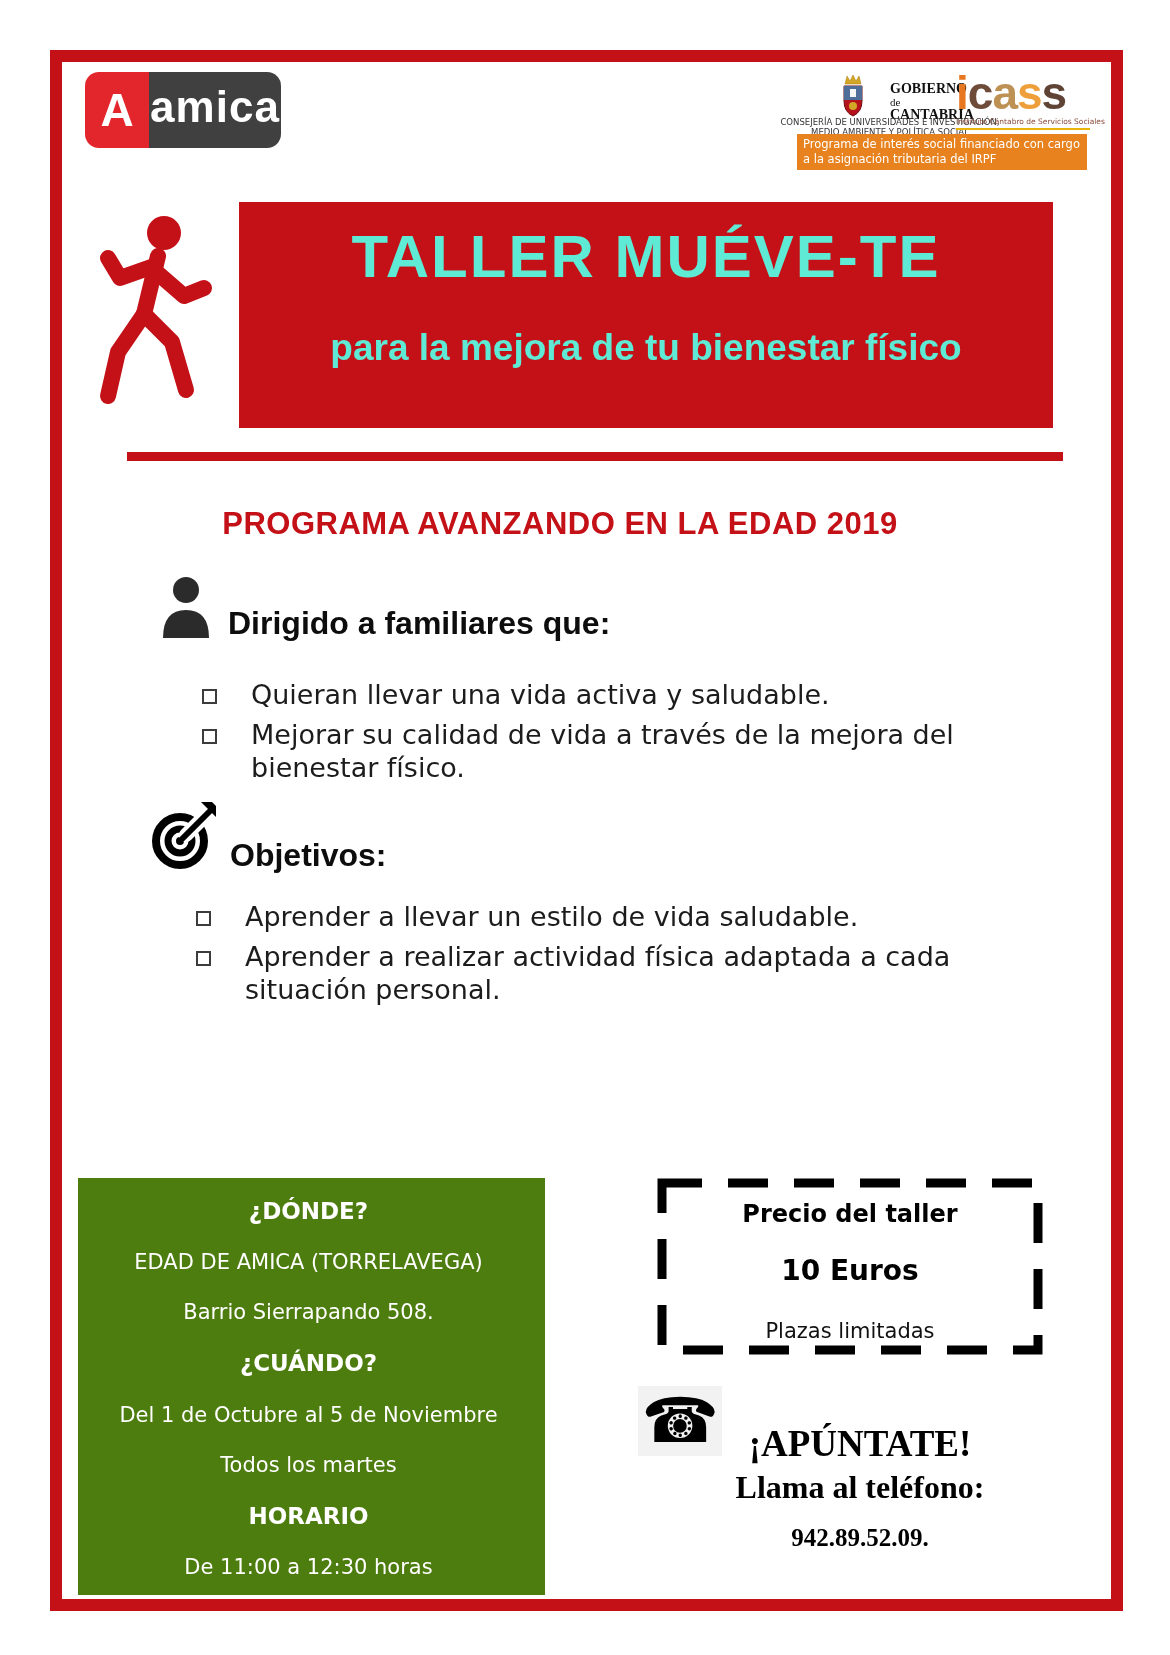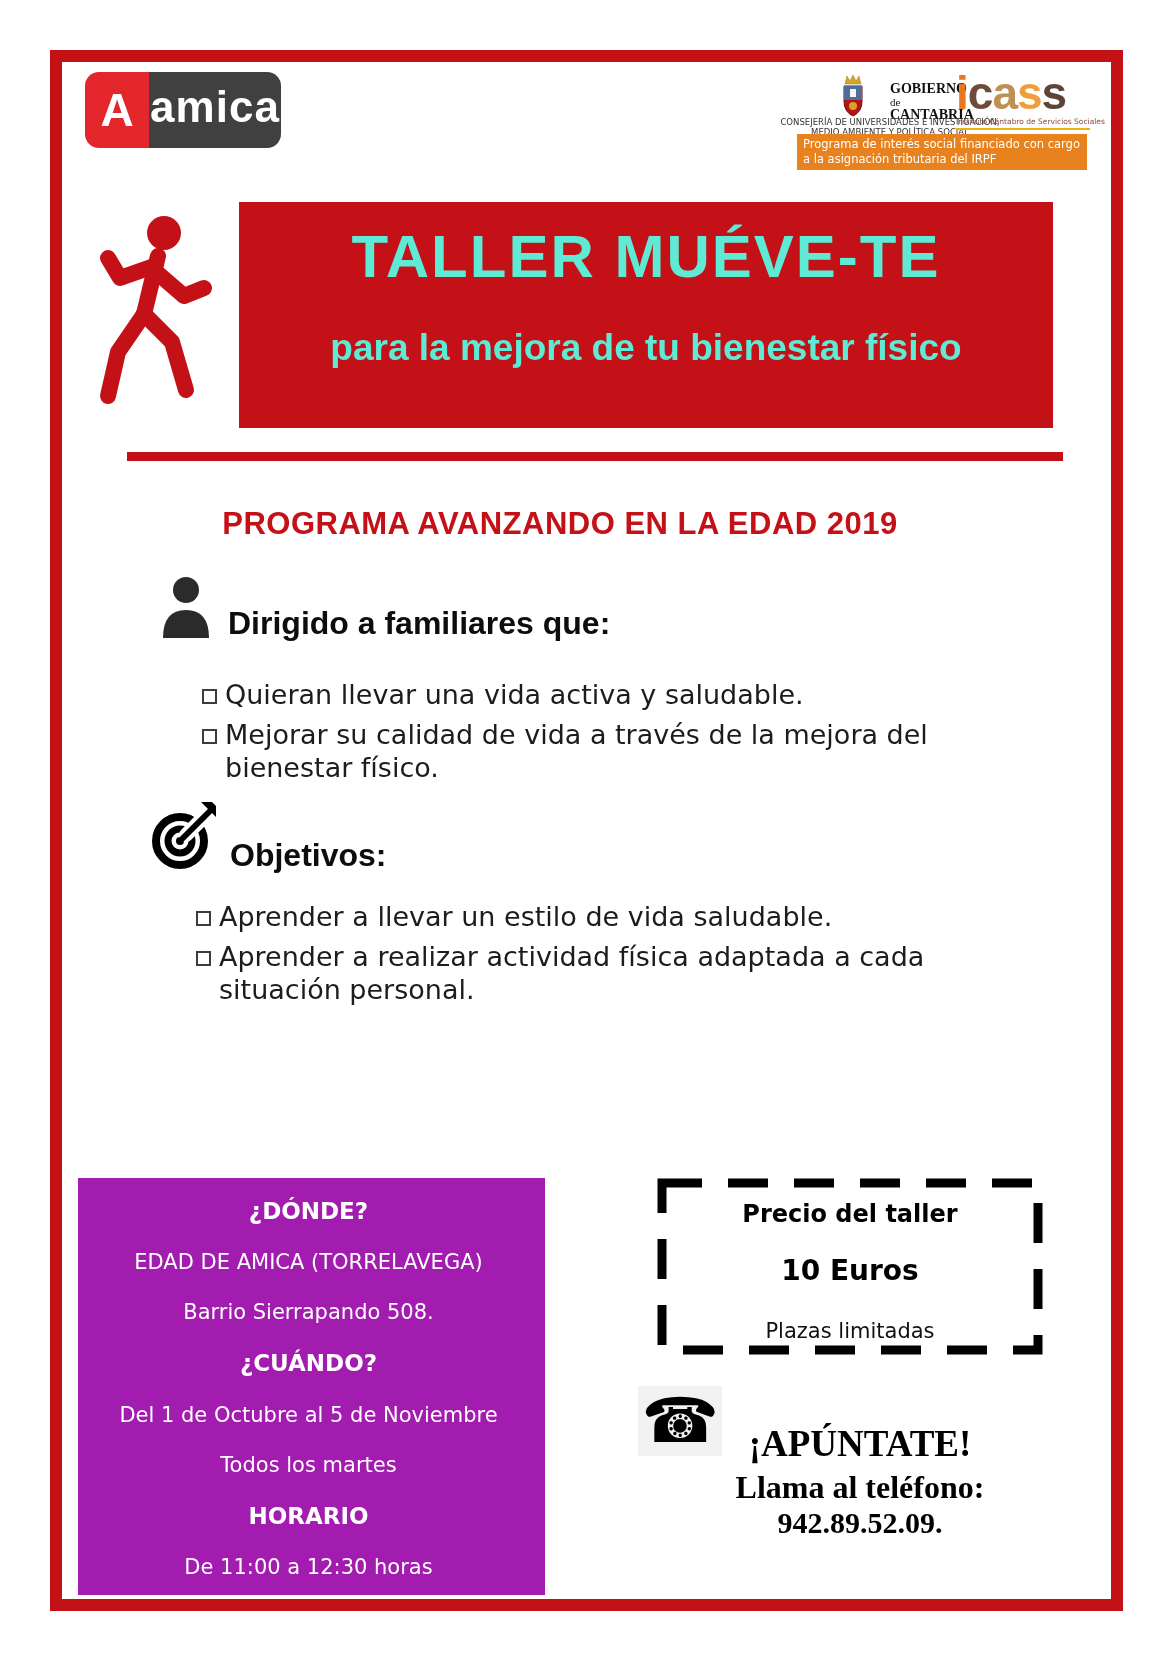--- a/index.html
+++ b/index.html
@@ -47,44 +47,44 @@
   .program-title{left:135px;top:506px;width:850px;text-align:center;color:#c41117;
                  font:bold 31px "Liberation Sans",sans-serif;letter-spacing:0.5px}
 
   
   .sec1{left:158px;top:576px;width:880px}
   .sec2{left:152px;top:800px;width:886px}
   .sec-head{display:flex;align-items:flex-end;gap:14px}
   .sec-head h2{margin:0;font:bold 32px "Liberation Sans",sans-serif;color:#0d0d0d}
   .bullets{margin:36px 0 0 44px}
   .sec2 .bullets{margin-top:26px}
-  .bullet{display:flex;gap:8px;margin-bottom:7px;font-size:27px;line-height:1.23;color:#1c1c1c;width:810px}
+  .bullet{display:flex;gap:34px;margin-bottom:7px;font-size:27px;line-height:1.23;color:#1c1c1c;width:810px}
   .sq{flex:none;width:11px;height:11px;border:2px solid #3c3c3c;margin-top:11px;background:#fff}
 
   
-  .wwbox{left:78px;top:1178px;width:467px;height:417px;background:#a21caf;color:#fff;
+  .wwbox{left:78px;top:1178px;width:467px;height:417px;background:#4d7c0f;color:#fff;
          display:flex;flex-direction:column;justify-content:space-between;text-align:center;
          padding:20px 12px 16px 6px;box-sizing:border-box;font-size:21px}
   .wwbox .lbl{font-weight:bold;font-size:23px}
 
   
   .pricebox{left:657px;top:1178px;width:386px;height:177px;text-align:center}
   .pricebox svg{position:absolute;left:0;top:0}
   .price-title{position:relative;margin-top:22px;font-weight:bold;font-size:24px;color:#000}
   .price-value{position:relative;margin-top:26px;font-weight:bold;font-size:28px;color:#000}
   .price-note{position:relative;margin-top:32px;font-size:21px;color:#111}
 
   
   .phone{left:638px;top:1386px;width:84px;height:70px;background:#f2f2f2;display:flex;
          align-items:center;justify-content:center;font-size:62px;line-height:1;color:#000}
   .signup{left:690px;top:1422px;width:340px;text-align:center;color:#000;
           font-family:Liberation Serif, serif;font-weight:bold}
   .su1{font-size:37px}
   .su2{font-size:32px;margin-top:4px}
-  .su3{font-size:30px;}
+  .su3{font-size:25px;margin-top:18px}
 </style>
 </head>
 <body>
 
 <div class="abs frame"></div>
 
 <div class="abs amica">
   <div class="amica-a">A</div>
   <div class="amica-name">amica</div>
 </div>

